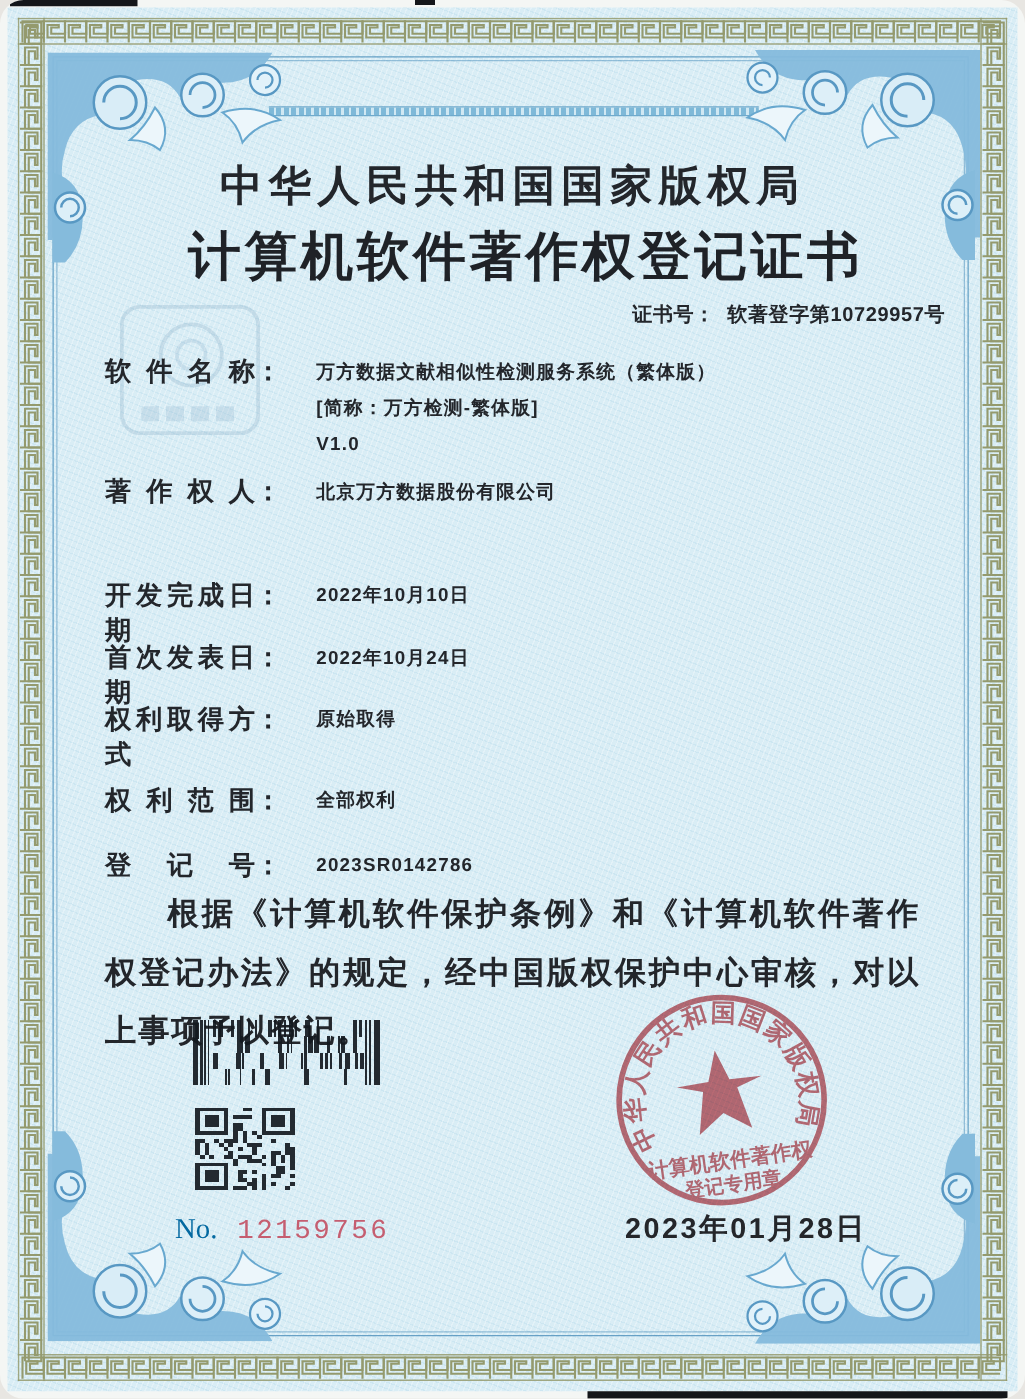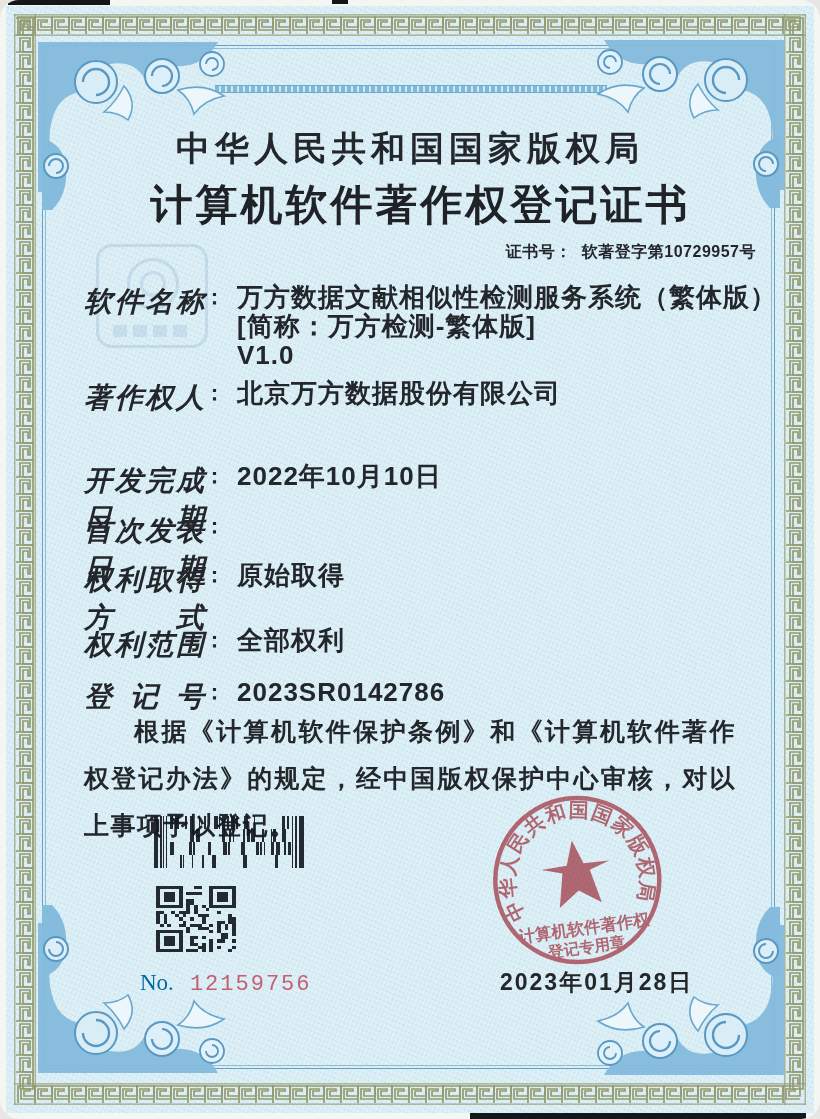--- a/index.html
+++ b/index.html
@@ -39,24 +39,24 @@
            background:repeating-linear-gradient(90deg,rgba(125,165,195,.22) 0 14px,rgba(0,0,0,0) 14px 20px);}
   
   .t1{position:absolute;left:0;right:0;top:126px;text-align:center;
       font-family:"Liberation Serif",serif;font-weight:bold;font-size:34px;letter-spacing:5px;color:#23262b;}
   .t2{position:absolute;left:0;right:0;top:177px;text-align:center;
       font-family:"Liberation Serif",serif;font-weight:bold;font-size:42px;letter-spacing:3px;color:#1f2227;padding-left:21px;}
   .certno{position:absolute;right:64px;top:242px;font-size:16px;font-weight:bold;letter-spacing:.5px;}
   .certno .v{margin-left:10px;}
   
   .row{position:absolute;left:84px;display:flex;align-items:flex-start;}
-  .flabel{display:inline-block;width:120px;font-weight:bold;font-size:28px;
-          text-align:justify;text-align-last:justify;font-style:italic;}
+  .flabel{display:inline-block;width:120px;font-weight:bold;font-size:21px;
+          text-align:justify;text-align-last:justify;}
   .colon{font-weight:bold;font-size:21px;}
-  .fvalue{margin-left:12px;font-weight:bold;font-size:26px;letter-spacing:1px;line-height:29px;}
+  .fvalue{margin-left:28px;font-weight:bold;font-size:15px;letter-spacing:1px;line-height:29px;}
   .fvalue div{margin:0;}
   
   .statement{position:absolute;left:84px;top:708px;width:652px;font-size:25px;font-weight:bold;
              line-height:47px;text-align:justify;text-indent:2em;letter-spacing:1.5px;}
   
   .barcode{position:absolute;left:154px;top:816px;width:150px;height:52px;}
   .qr{position:absolute;left:156px;top:886px;width:80px;height:66px;}
   .seal{position:absolute;left:487px;top:794px;width:182px;height:182px;
         transform:rotate(-8deg);opacity:.85;mix-blend-mode:multiply;}
   
@@ -406,20 +406,21 @@
     <div class="fvalue">北京万方数据股份有限公司</div>
   </div>
   <div class="row" style="top:462px;">
     <span class="flabel">开发完成日期</span>
       <span class="colon">：</span>
     <div class="fvalue">2022年10月10日</div>
   </div>
   <div class="row" style="top:512px;">
     <span class="flabel">首次发表日期</span>
       <span class="colon">：</span>
+    <div class="fvalue">2022年10月24日</div>
   </div>
   <div class="row" style="top:561px;">
     <span class="flabel">权利取得方式</span>
       <span class="colon">：</span>
     <div class="fvalue">原始取得</div>
   </div>
   <div class="row" style="top:626px;">
     <span class="flabel">权利范围</span>
       <span class="colon">：</span>
     <div class="fvalue">全部权利</div>

